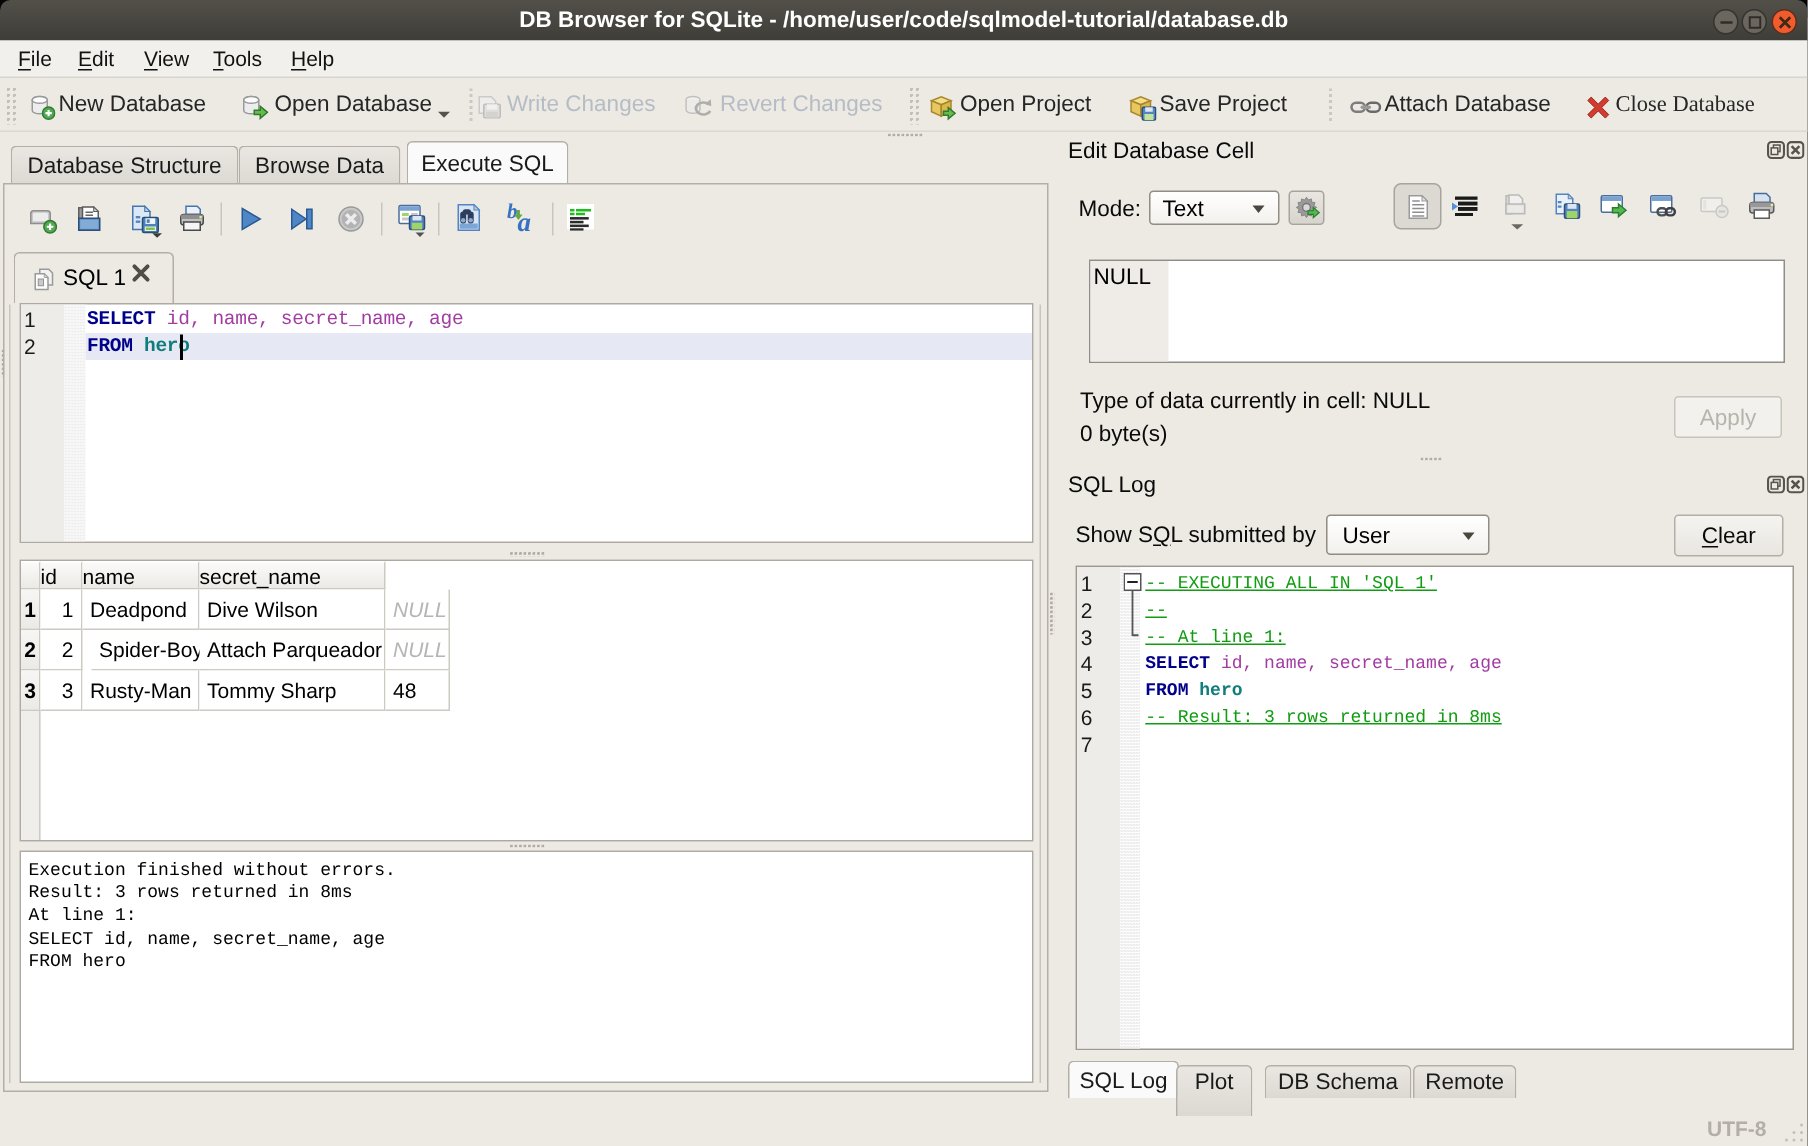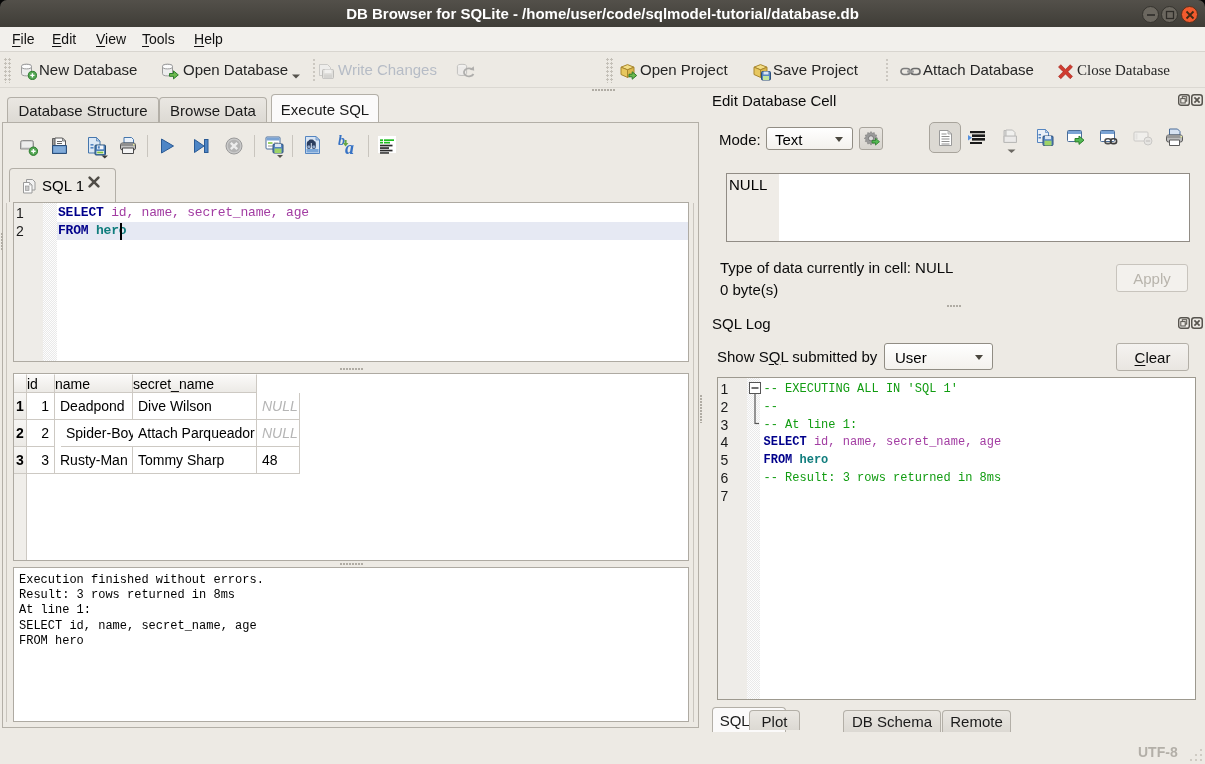--- a/index.html
+++ b/index.html
@@ -44,21 +44,21 @@
 .mono12 { font-family:"Liberation Mono", monospace; font-size:12px; }
 
 .hdots { position:absolute; height:3px;
   background:radial-gradient(circle at 1px 1px, #b0aca4 0.9px, transparent 1.1px); background-size:3px 3px; }
 .vdots { position:absolute; width:3px;
   background:radial-gradient(circle at 1px 1px, #b0aca4 0.9px, transparent 1.1px); background-size:3px 3px; }
 
 .kw { color:#00008b; font-weight:bold; }
 .id { color:#a23ca2; }
 .tbl { color:#107d7d; font-weight:bold; }
-.cmt { color:#119c11; }
+.cmt { color:#119c11;text-decoration:underline; }
 
 #sqltab { position:absolute; left:9px; top:168px; width:107px; height:34px;
   border:1px solid #b3afa7; border-bottom:none; border-radius:4px 4px 0 0; background:#edeae4; }
 
 #restable { position:absolute; font-size:14px; color:#000; }
 .hcell, .vcell, .dcell { position:absolute; border-right:1px solid #cdc9c3; border-bottom:1px solid #cdc9c3; }
 .hcell { background:linear-gradient(#fbfaf9,#eceae6); border-top:1px solid #fff; text-align:left; }
 .vcell { background:linear-gradient(#f7f6f4,#eceae6); text-align:center; font-weight:bold; }
 .dcell { background:#fff; padding:0 5px; line-height:26px; white-space:nowrap; overflow:hidden; }
 .nullv { color:#b5b5b5; font-style:italic; }
@@ -135,20 +135,21 @@
         <rect x="6" y="11.5" width="8" height="4" fill="#c4c4c4"></rect>
       </svg>
   <div class="titem dis" style="left:338px;">Write Changes</div>
 
   <svg class="abs" style="left:456px; top:11px;" width="19" height="17" viewBox="0 0 19 17" opacity="0.65">
         <ellipse cx="6" cy="3.4" rx="4.6" ry="2.1" fill="#f6f6f6" stroke="#aaa"></ellipse>
         <path d="M1.4 3.4 v7 a4.6 2.1 0 0 0 9.2 0 v-7" fill="#ededed" stroke="#aaa"></path>
         <path d="M16.5 6.5 a5 4 0 1 0 1 4.5" fill="none" stroke="#8f8f8f" stroke-width="1.8"></path>
         <path d="M17.8 3.2 l0.4 4.6 -4.4 -1.4 z" fill="#8f8f8f"></path>
       </svg>
+  <div class="titem dis" style="left:480px;">Revert Changes</div>
 
   <div class="grip" style="left:606px; top:6px; width:7px; height:25px;"></div>
 
   <svg class="abs" style="left:619px; top:10px;" width="19" height="19" viewBox="0 0 19 19">
         <path d="M2 5.2 L8.5 2.6 L15 5.2 L8.5 7.8 Z" fill="#f3dd85" stroke="#a8862e"></path>
         <path d="M2 5.2 v7.3 l6.5 2.9 v-7.6 z" fill="#e7c75f" stroke="#a8862e"></path>
         <path d="M15 5.2 v7.3 l-6.5 2.9 v-7.6 z" fill="#dbb84b" stroke="#a8862e"></path>
         <path d="M10 12.2 h3.2 v-2.4 l4.5 3.7 -4.5 3.7 v-2.4 h-3.2 z" fill="#6cb94e" stroke="#2d7d2d"></path>
       </svg>
   <div class="titem" style="left:640px;">Open Project</div>
@@ -471,21 +472,21 @@
   <svg style="position:absolute; left:31px; top:4px;" width="14" height="45">
         <rect x="0.5" y="0.5" width="11" height="11" fill="#fff" stroke="#555"></rect>
         <line x1="2.5" y1="6" x2="9.5" y2="6" stroke="#222" stroke-width="1.3"></line>
         <line x1="6" y1="12" x2="6" y2="42" stroke="#555" stroke-width="1.2"></line>
         <line x1="6" y1="41.5" x2="10" y2="41.5" stroke="#555" stroke-width="1.2"></line>
       </svg>
 </div>
 
 
 <div class="mtab active" style="left:712px; top:707px; width:74px; height:25px; line-height:25px;">SQL Log</div>
-<div class="mtab" style="left:749px; top:710px; width:51px; height:20px; line-height:21px;">Plot</div>
+<div class="mtab" style="left:784px; top:710px; width:51px; height:34px; line-height:21px;">Plot</div>
 <div class="mtab" style="left:843px; top:710px; width:98px; height:22px; line-height:21px;">DB Schema</div>
 <div class="mtab" style="left:942px; top:710px; width:69px; height:22px; line-height:21px;">Remote</div>
 
 
 <div class="vdots" style="left:700px; top:395px; height:28px;"></div>
 <div class="vdots" style="left:1px; top:233px; height:18px;"></div>
 <svg class="abs" style="left:1188px; top:748px" width="15" height="15">
       <g fill="#c4c0b8">
         <circle cx="13" cy="2" r="1"></circle>
         <circle cx="8" cy="7" r="1"></circle>

